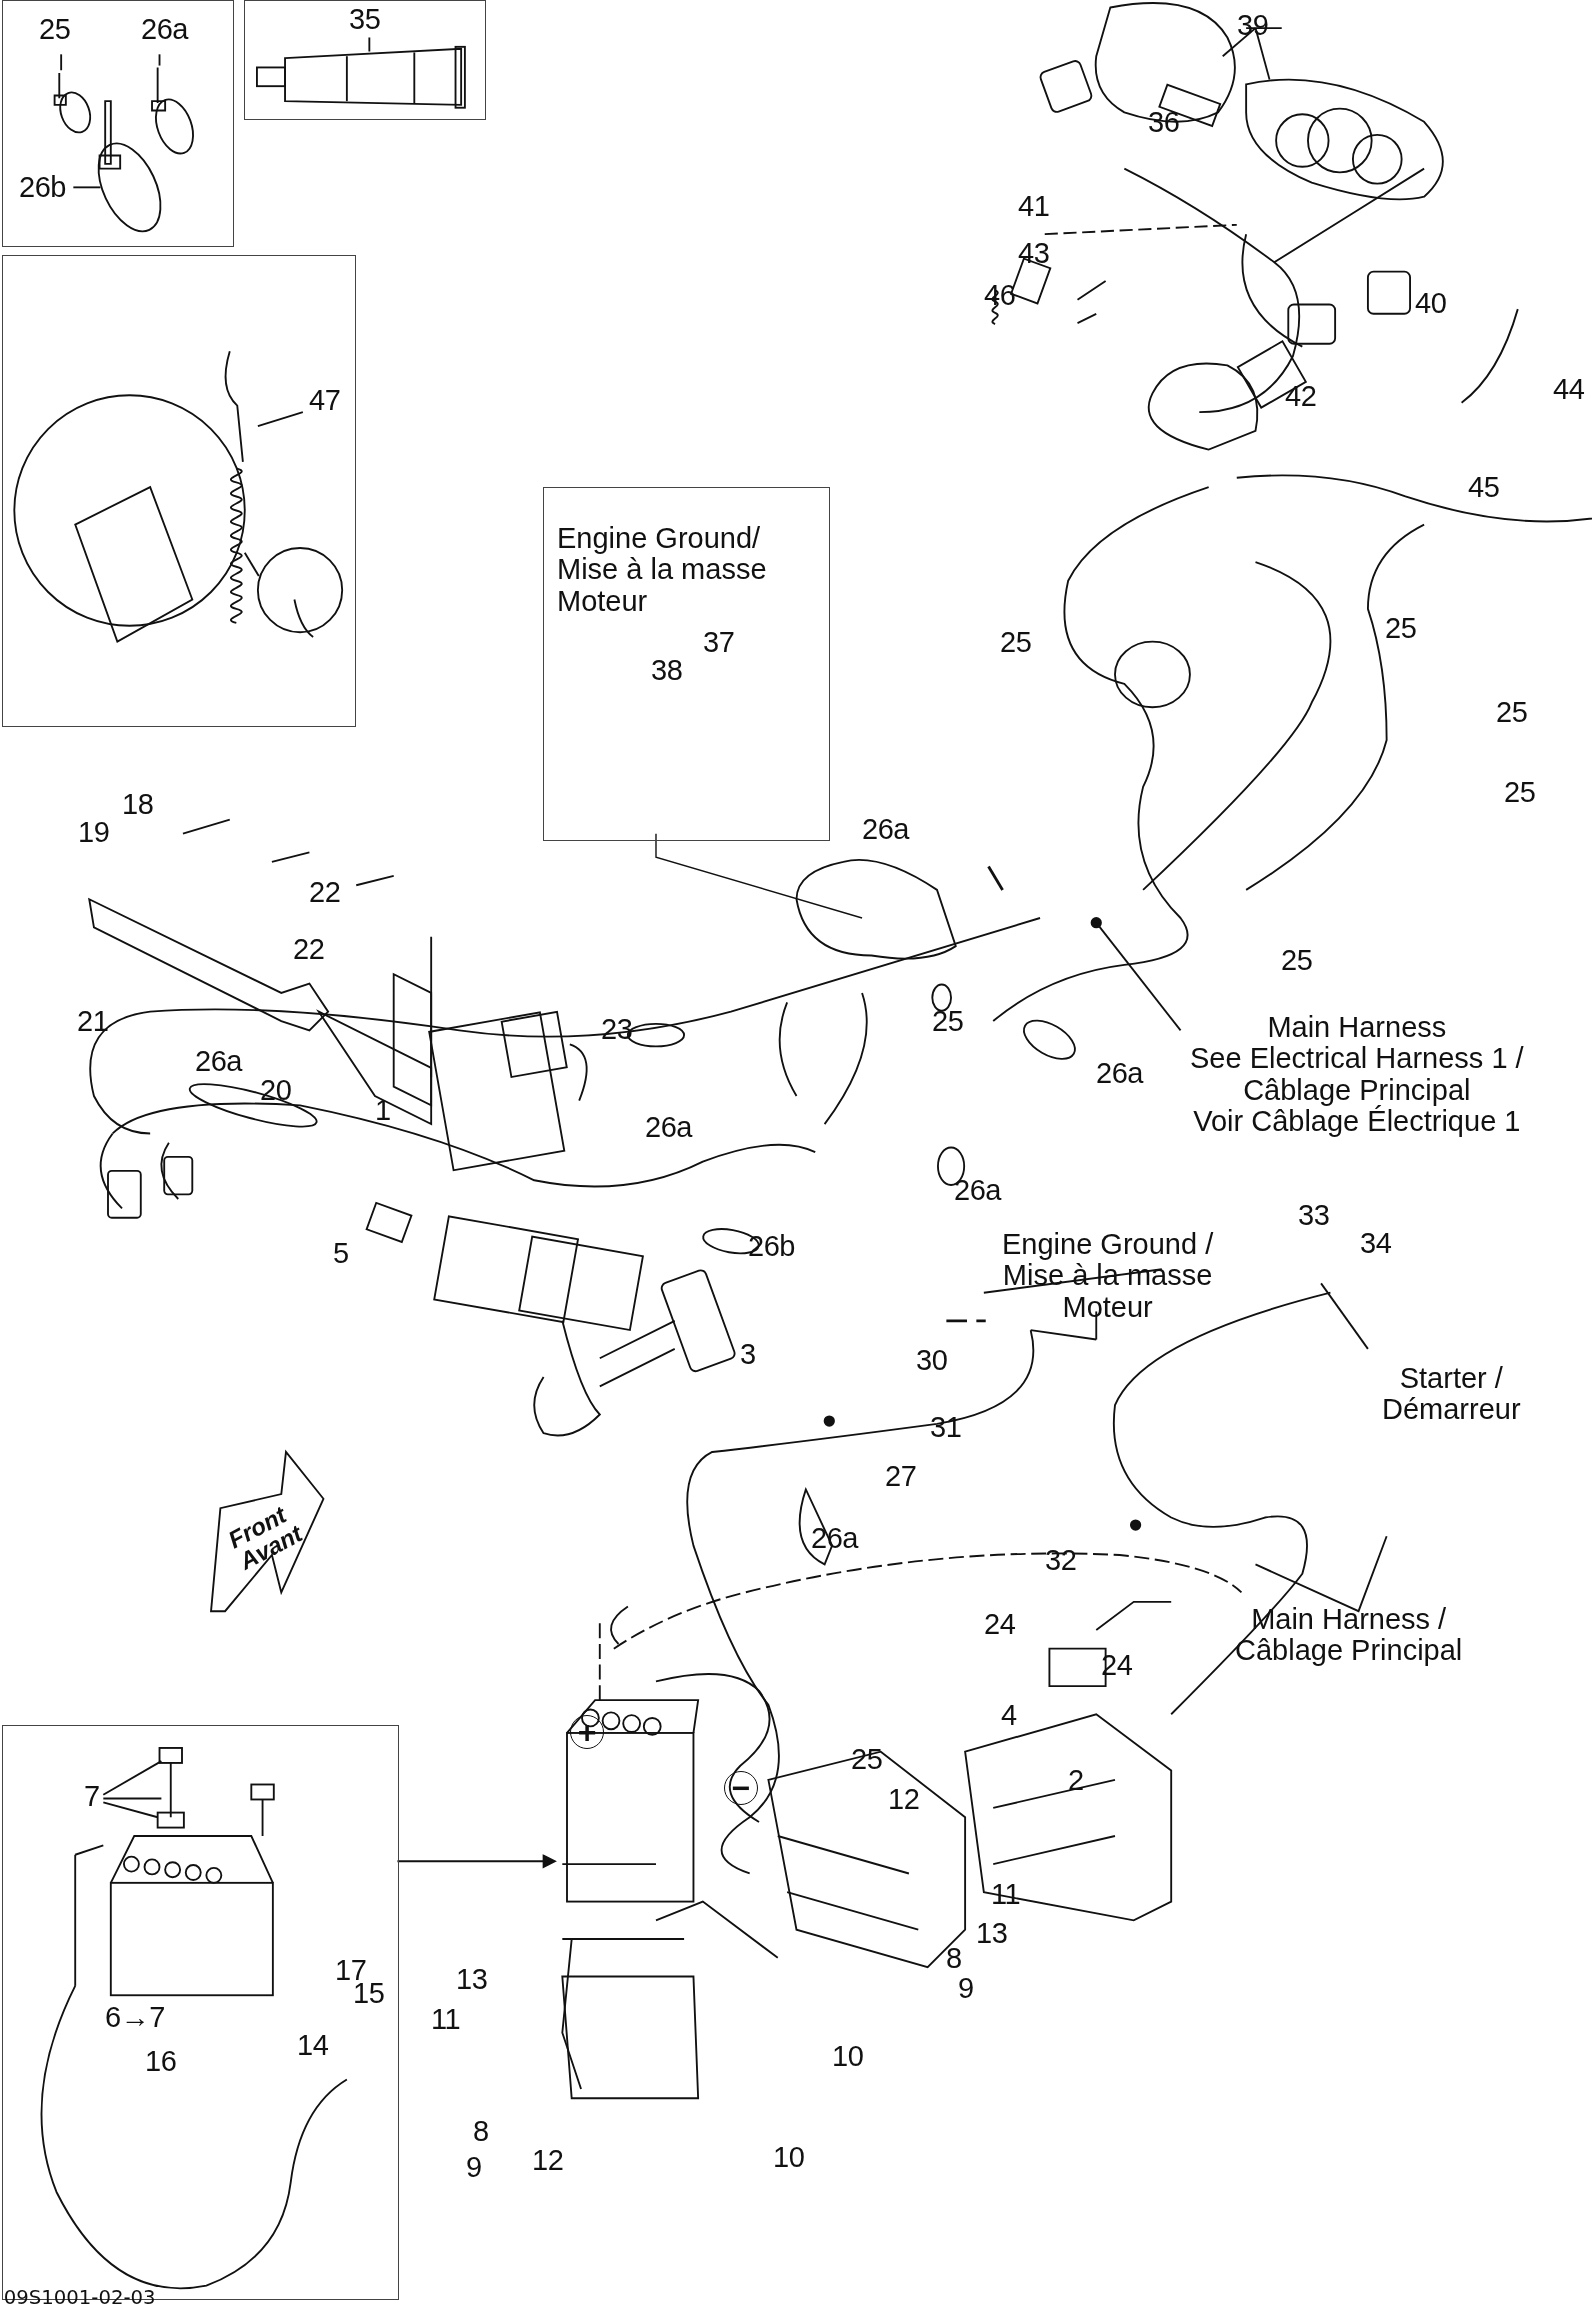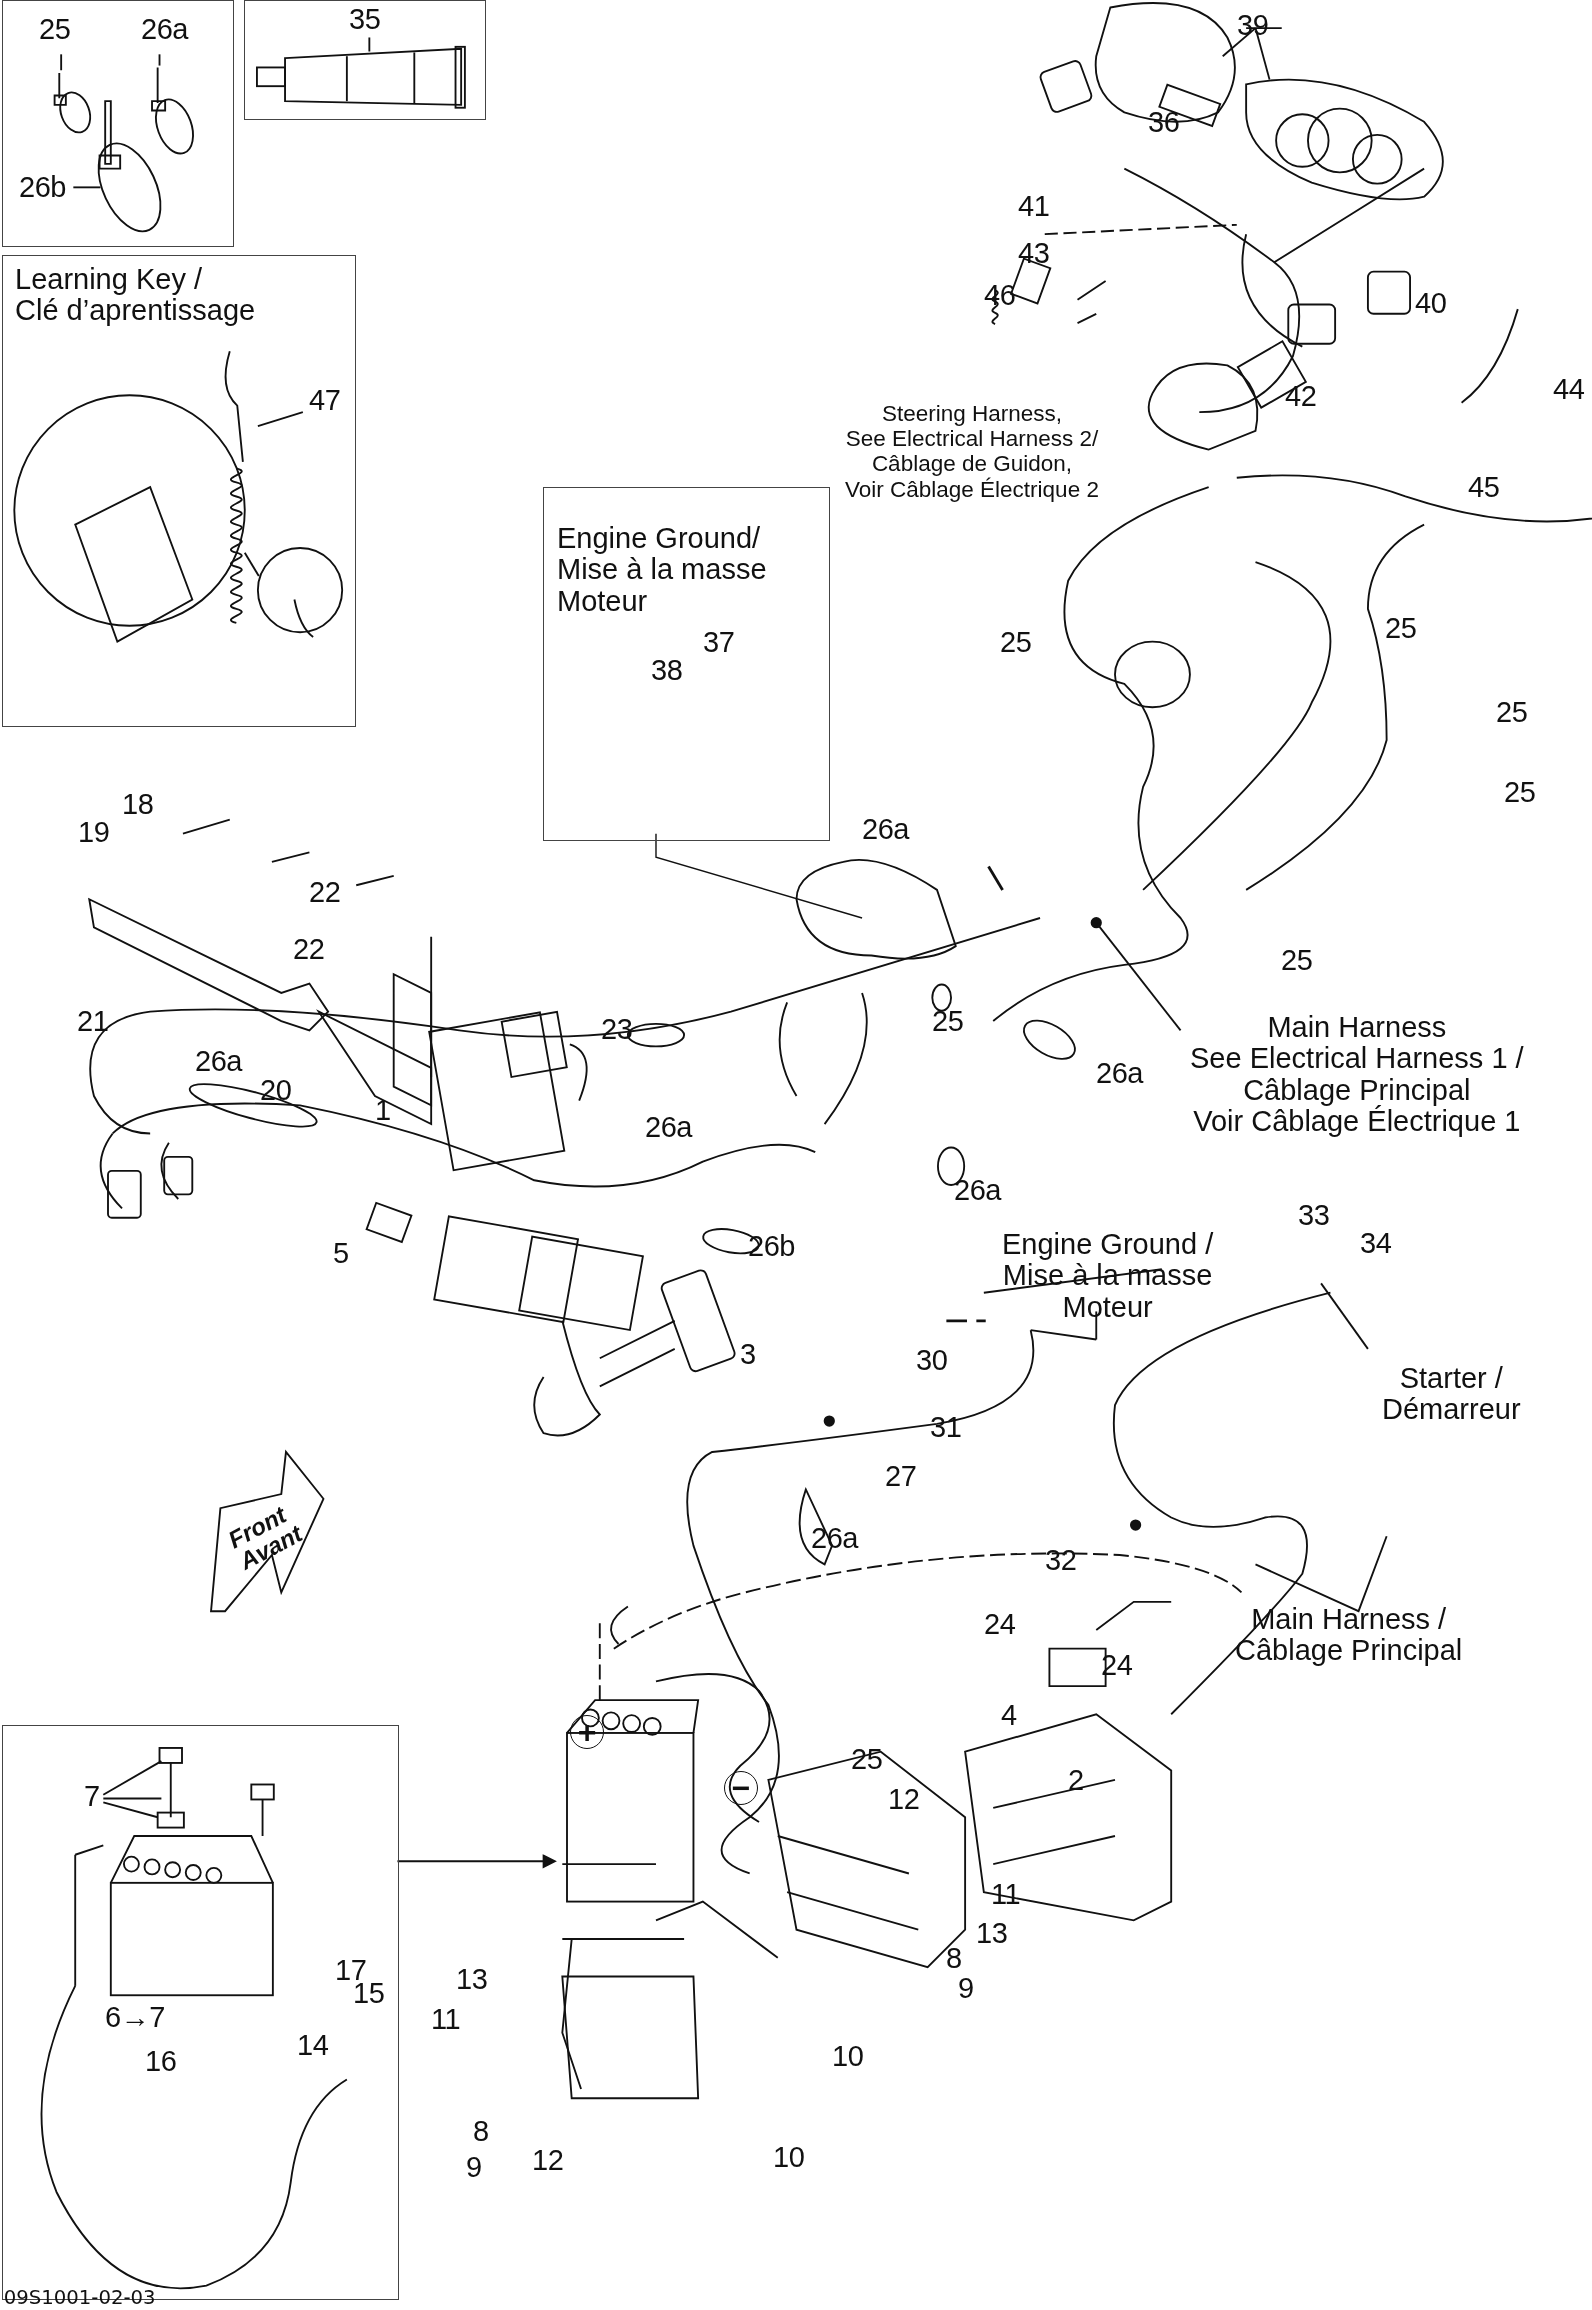--- a/index.html
+++ b/index.html
@@ -191,36 +191,26 @@
 
     <path d="M225 1720 L235 1610 L300 1595 L305 1550 L345 1600 L300 1700 L290 1660 L240 1720z"></path>
   </svg>
 
   <div class="box" style="left:1.9px;top:0;width:230px;height:245px"></div>
   <div class="box" style="left:244px;top:0;width:240px;height:118px"></div>
   <div class="box" style="left:1.9px;top:255px;width:352px;height:470px"></div>
   <div class="box" style="left:543px;top:487px;width:285px;height:352px"></div>
   <div class="box" style="left:1.9px;top:1725px;width:395px;height:573px"></div>
 
-  <div class="note left" style="left:15px;top:264px">
-    <div>Learning Key /</div>
-    <div>Clé d’aprentissage</div>
-  </div>
   <div class="note left" style="left:557px;top:523px">
     <div>Engine Ground/</div>
     <div>Mise à la masse</div>
     <div>Moteur</div>
   </div>
 
-  <div class="note small" style="left:845px;top:401px;font-size:22.5px">
-    <div>Steering Harness,</div>
-    <div>See Electrical Harness 2/</div>
-    <div>Câblage de Guidon,</div>
-    <div>Voir Câblage Électrique 2</div>
-  </div>
   <div class="note" style="left:1190px;top:1012px">
     <div>Main Harness</div>
     <div>See Electrical Harness 1 /</div>
     <div>Câblage Principal</div>
     <div>Voir Câblage Électrique 1</div>
   </div>
   <div class="note" style="left:1002px;top:1229px">
     <div>Engine Ground /</div>
     <div>Mise à la masse</div>
     <div>Moteur</div>

